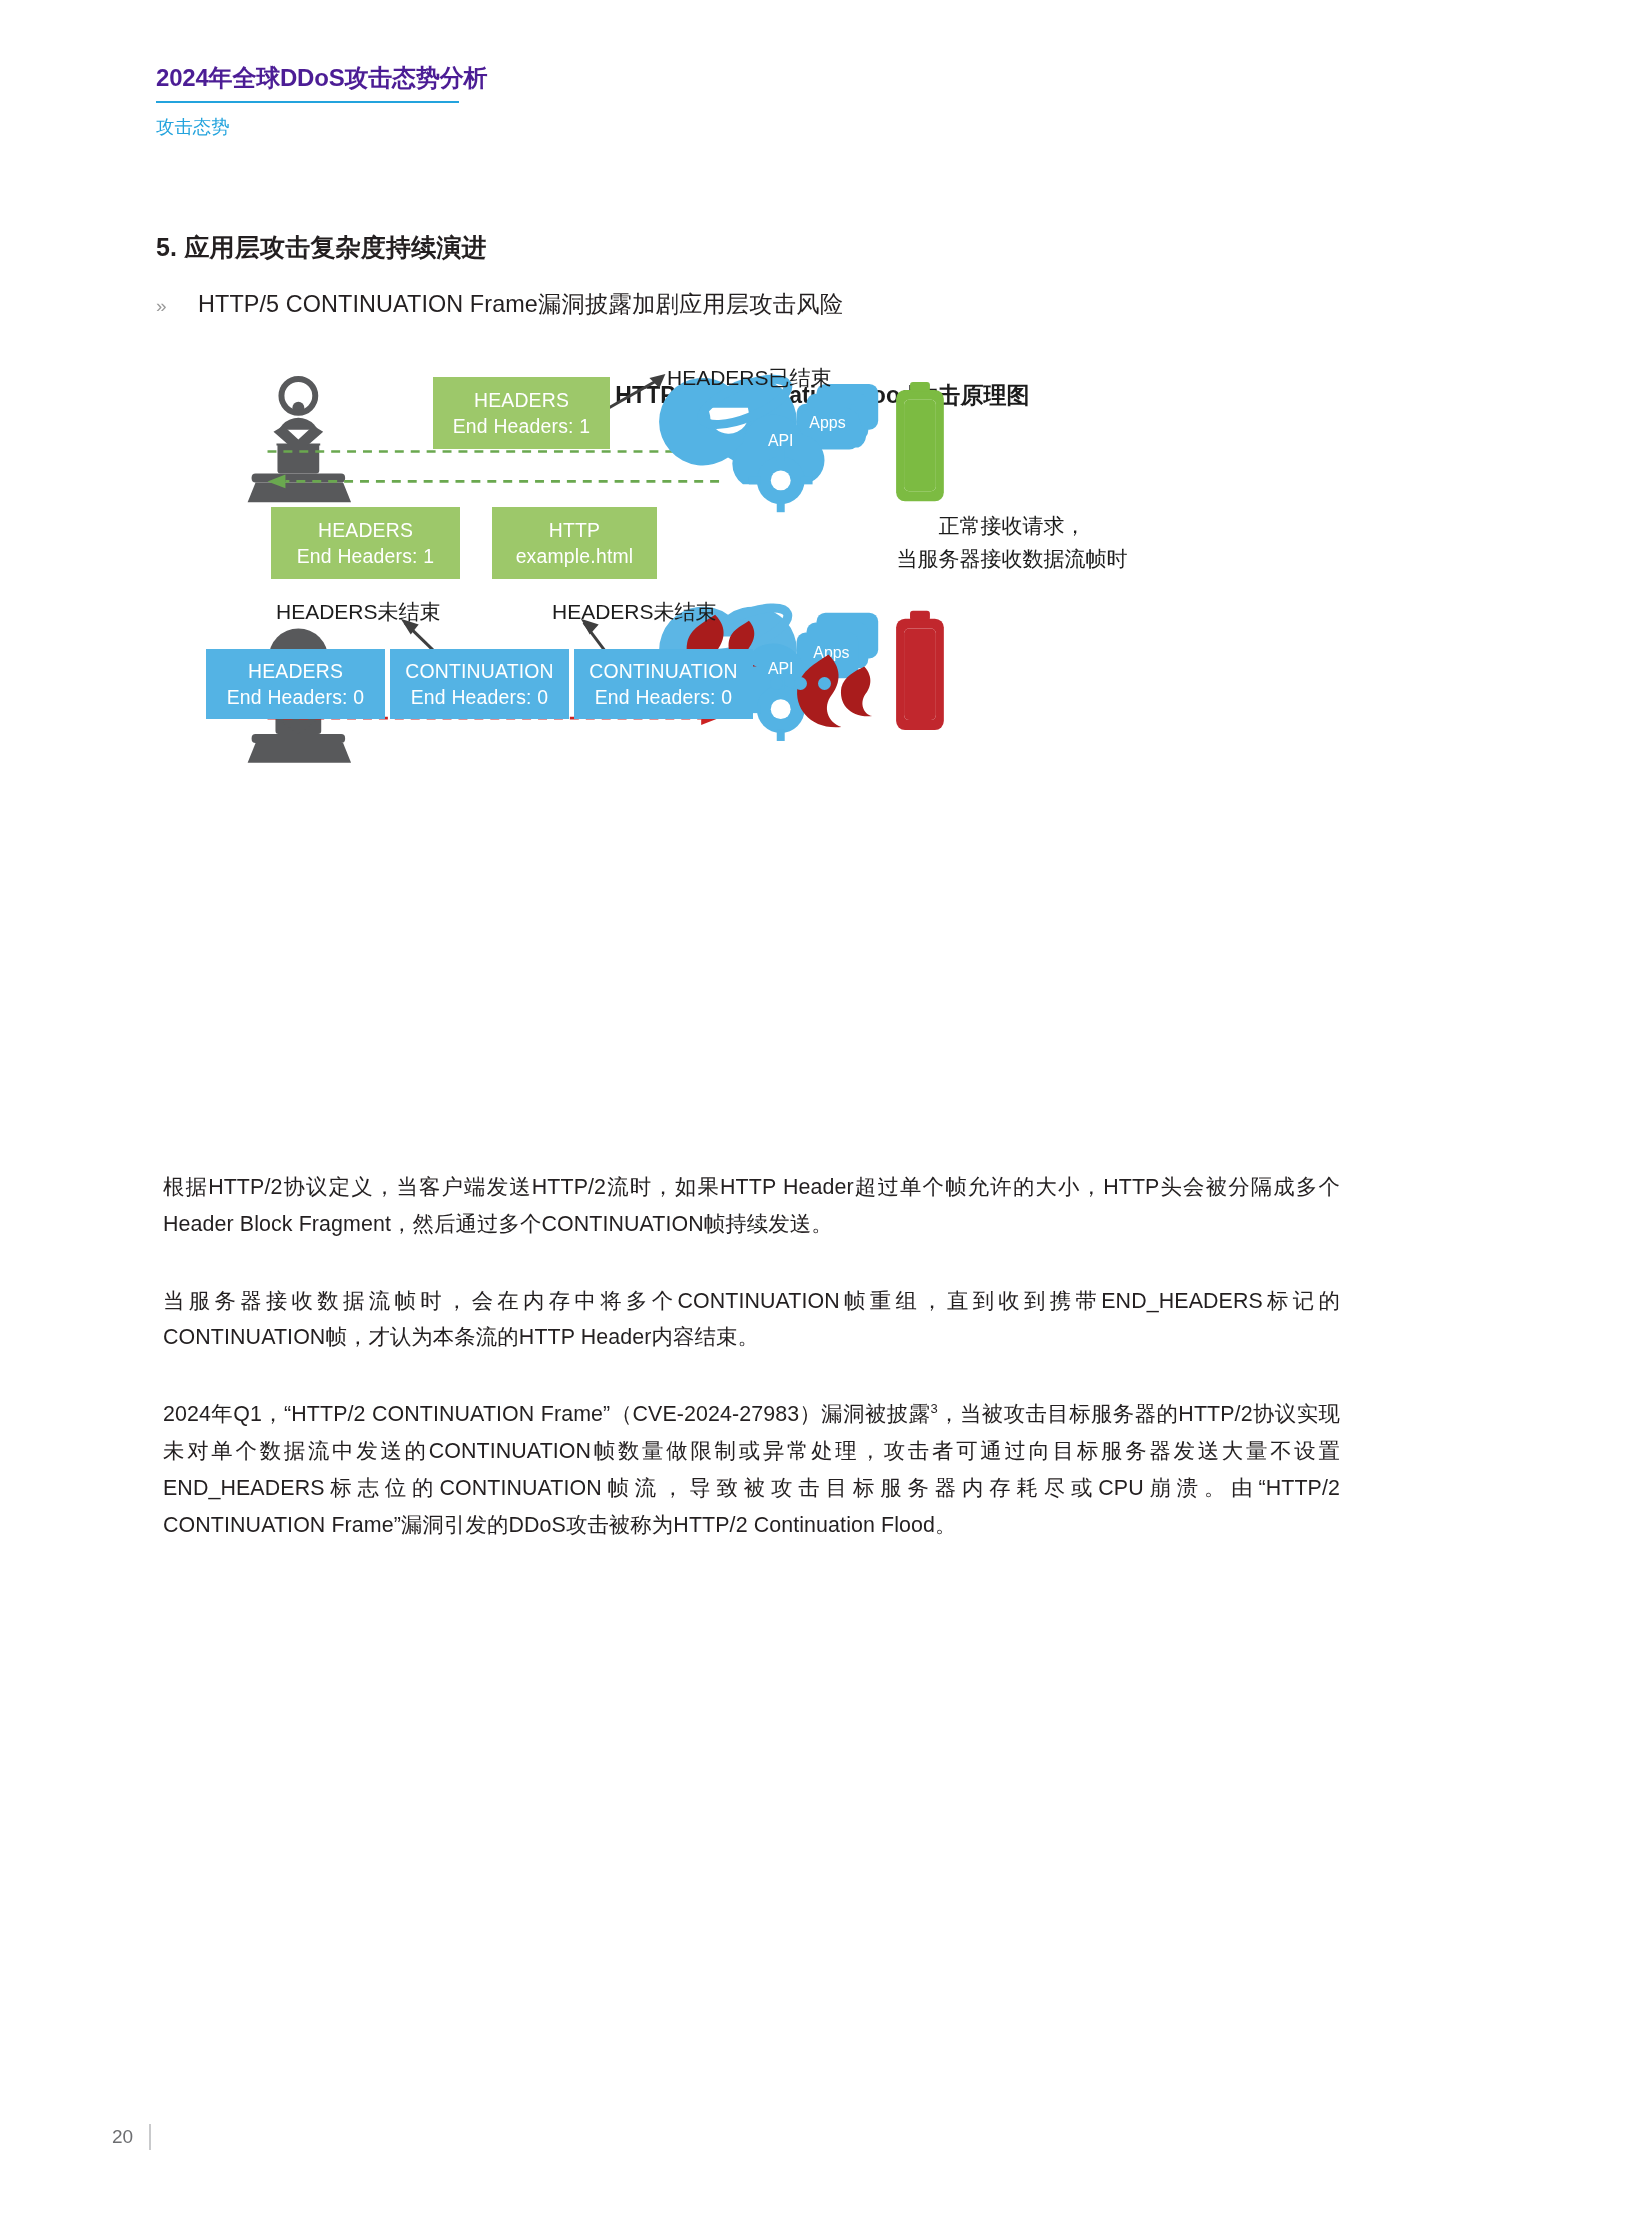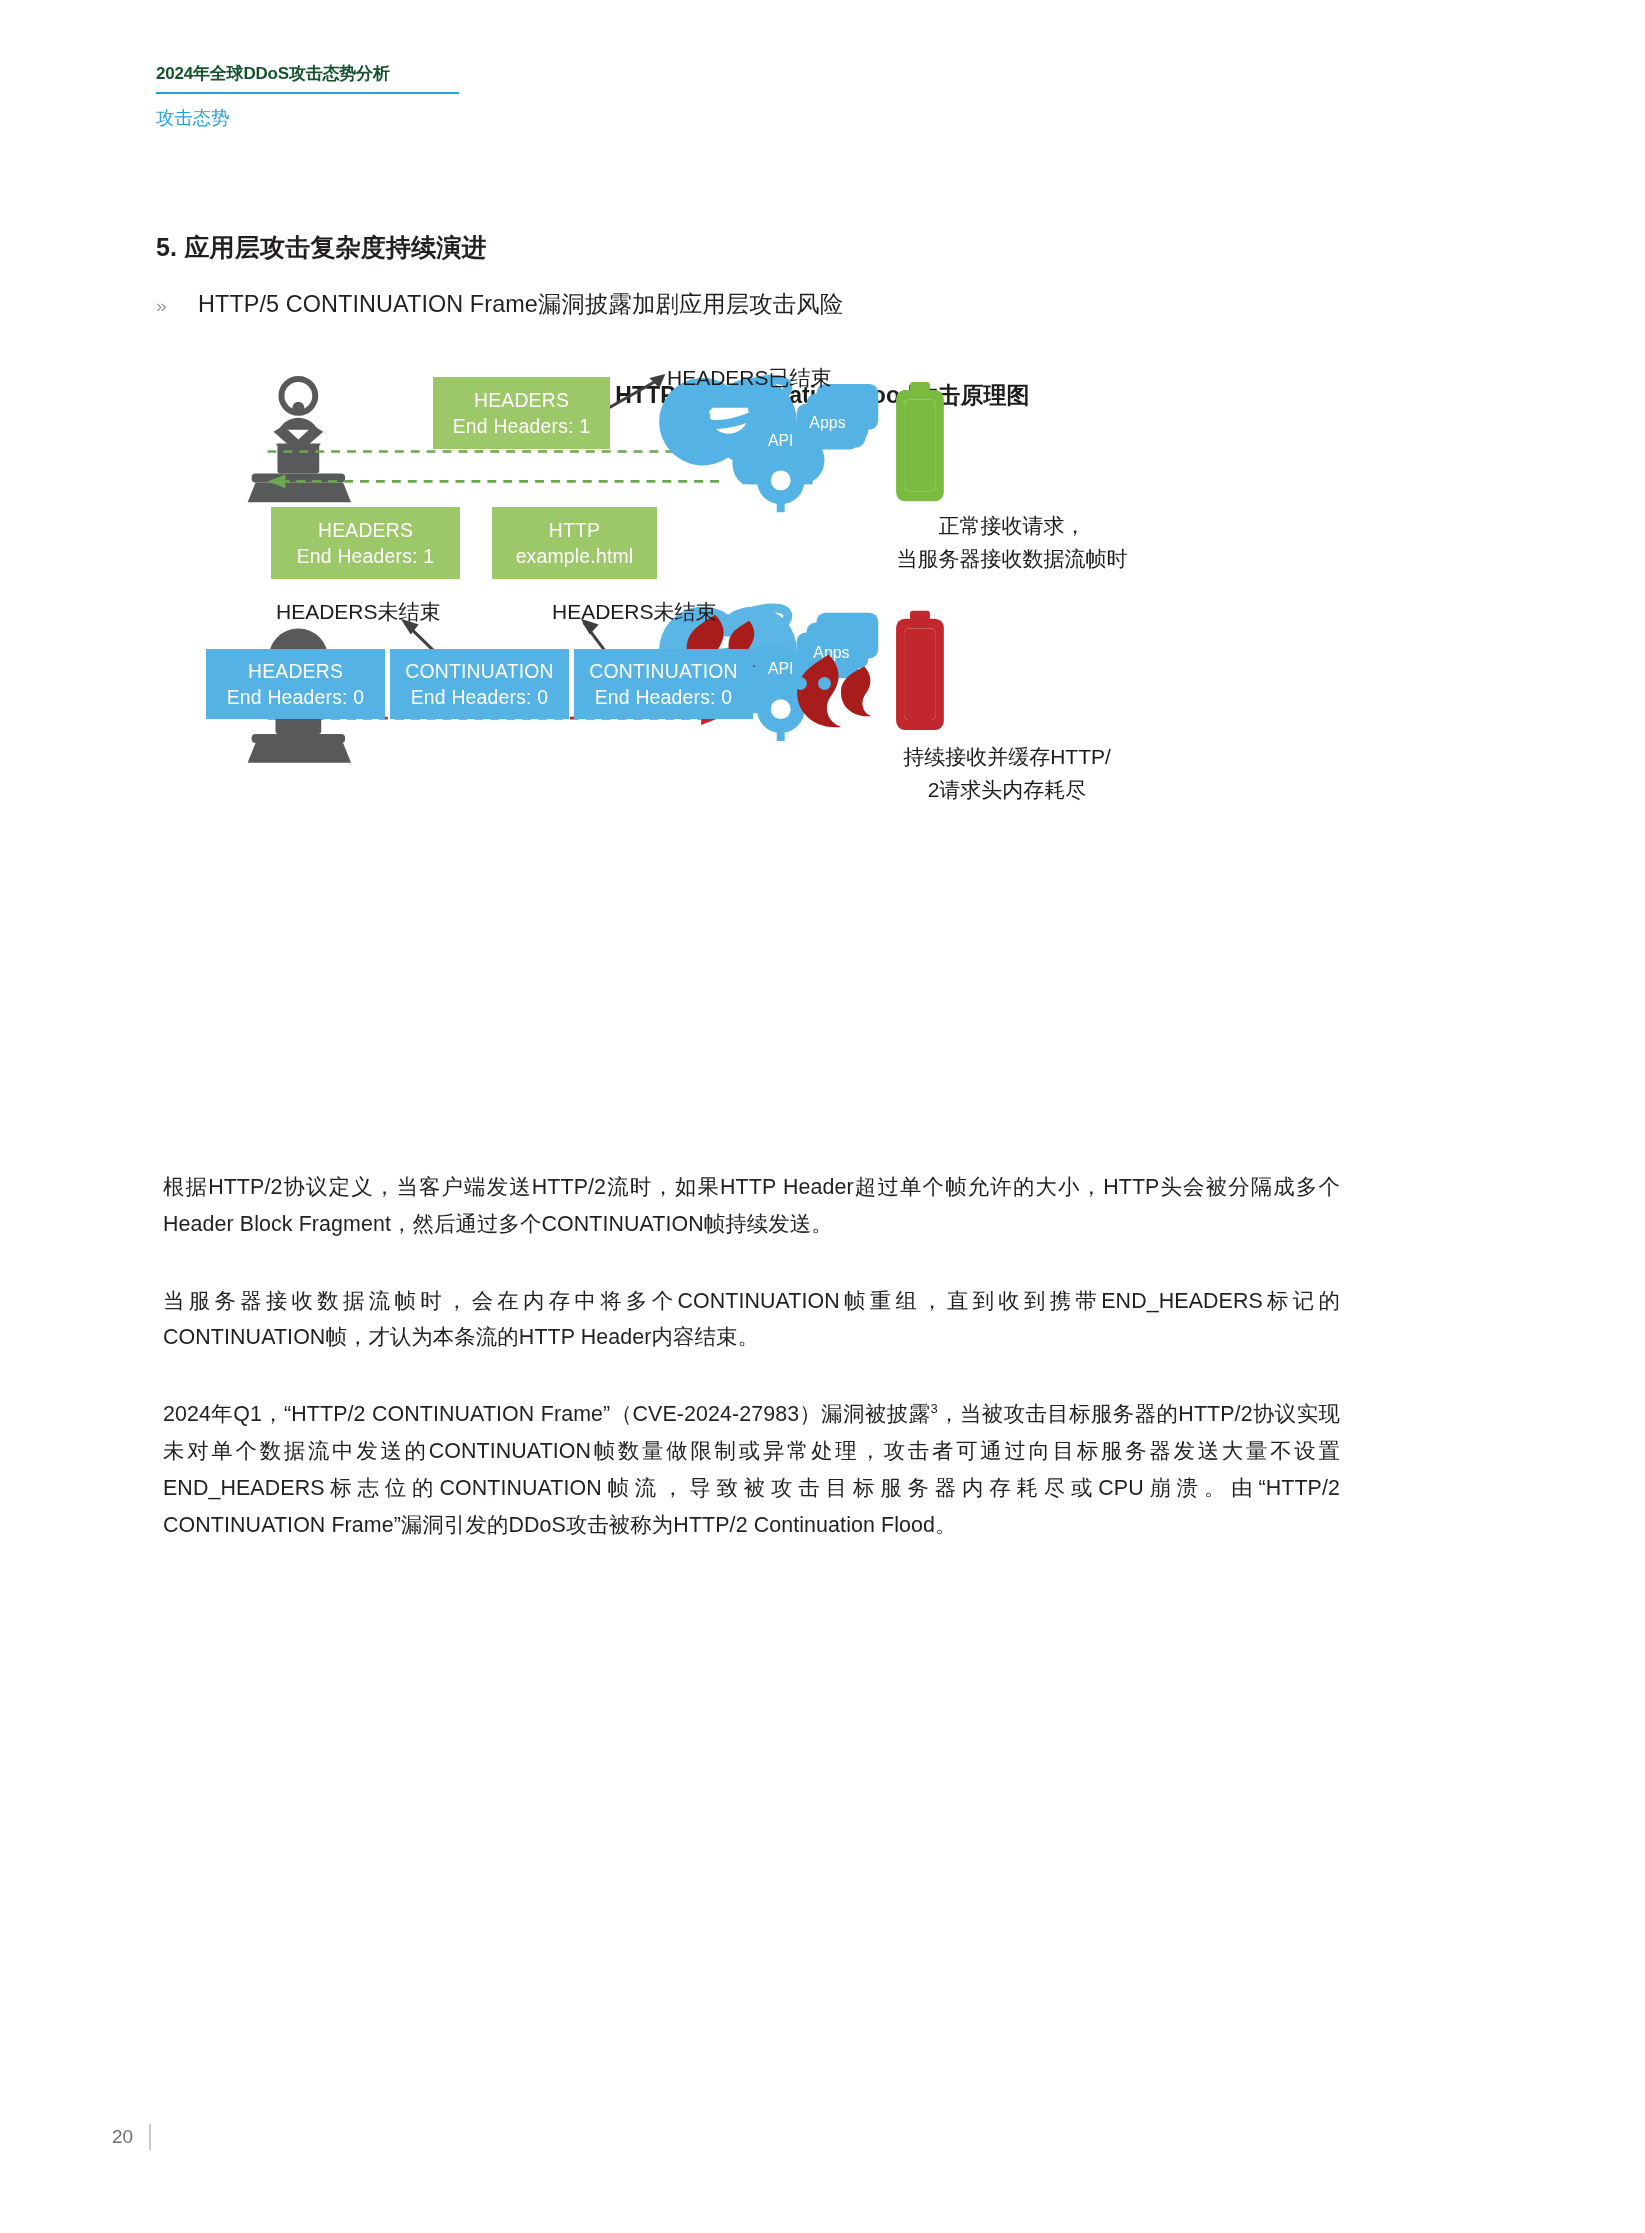--- a/index.html
+++ b/index.html
@@ -17,24 +17,24 @@
   }
 
   
   .page-header {
     position: absolute;
     left: 156px;
     top: 62px;
     width: 303px;
   }
   .page-header .doc-title {
-    font-size: 17px;
+    font-size: 24px;
     font-weight: 700;
     letter-spacing: -0.2px;
-    color: #14532d;
+    color: #4c1d95;
     white-space: nowrap;
   }
   .page-header .rule {
     margin-top: 7px;
     height: 2px;
     background: #23a3dd;
     width: 303px;
   }
   .page-header .section-label {
     margin-top: 11px;
@@ -371,24 +371,20 @@
     <span>CONTINUATION</span>
     <span>End Headers: 0</span>
   </div>
 
   <div class="dots" style="left:614px; top:309px;">
     <i></i>
       <i></i>
       <i></i>
   </div>
 
-  <div class="fig-caption" style="left:662px; top:373px; width:378px;">
-    <div>持续接收并缓存HTTP/</div>
-    <div>2请求头内存耗尽</div>
-  </div>
 </div>
 
 <div class="body-copy">
   <p>根据HTTP/2协议定义，当客户端发送HTTP/2流时，如果HTTP Header超过单个帧允许的大小，HTTP头会被分隔成多个Header Block Fragment，然后通过多个CONTINUATION帧持续发送。</p>
   <p>当服务器接收数据流帧时，会在内存中将多个CONTINUATION帧重组，直到收到携带END_HEADERS标记的CONTINUATION帧，才认为本条流的HTTP Header内容结束。</p>
   <p class="last"><span>2024年Q1，“HTTP/2 CONTINUATION Frame”（CVE-2024-27983）漏洞被披露</span><sup>3</sup><span>，当被攻击目标服务器的HTTP/2协议实现未对单个数据流中发送的CONTINUATION帧数量做限制或异常处理，攻击者可通过向目标服务器发送大量不设置END_HEADERS标志位的CONTINUATION帧流，导致被攻击目标服务器内存耗尽或CPU崩溃。由“HTTP/2 CONTINUATION Frame”漏洞引发的DDoS攻击被称为HTTP/2 Continuation Flood。</span></p>
 </div>
 
 <div class="footer">
   <span class="pg">20</span>

